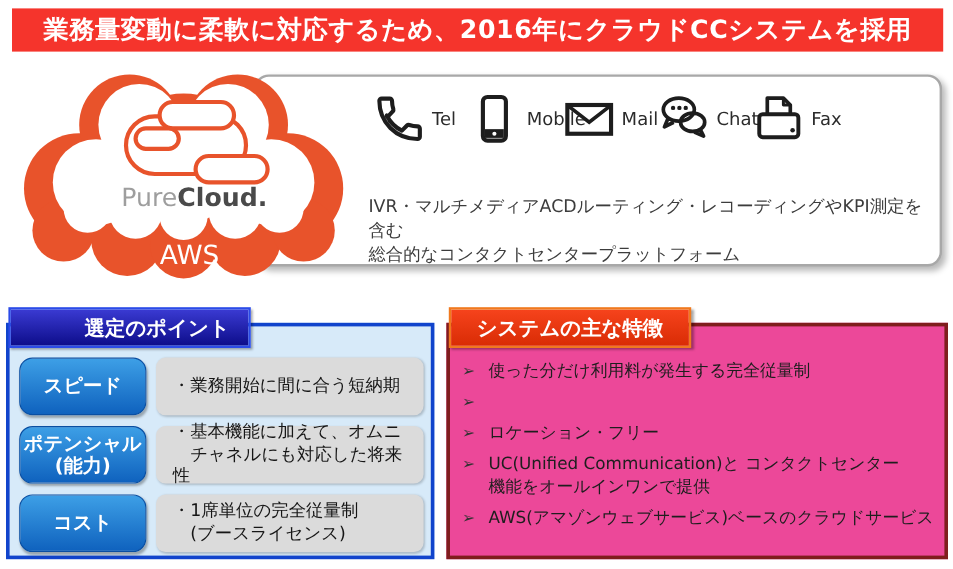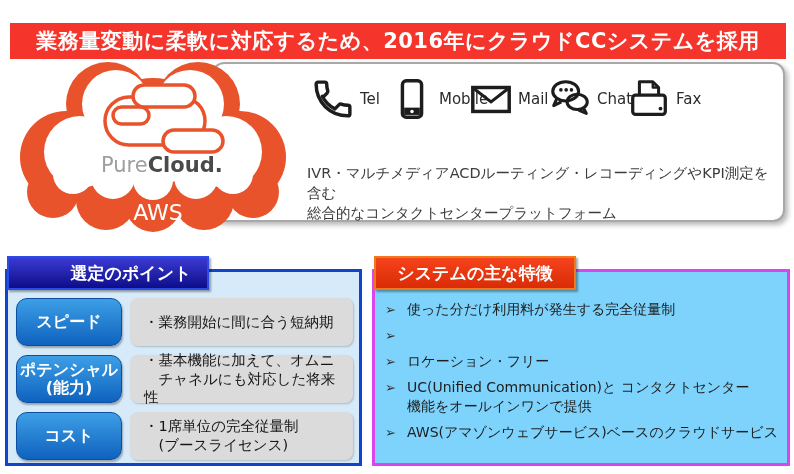--- a/index.html
+++ b/index.html
@@ -2,21 +2,21 @@
 <html><head>
 <meta charset="utf-8">
 <style>
   * { margin:0; padding:0; box-sizing:border-box; }
   body { font-family:"DejaVu Sans","Liberation Sans",sans-serif; background:#fff; }
   .stage { position:relative; width:794px; height:474px; background:#fff; overflow:hidden; }
 
   
   .banner { position:absolute; left:10px; top:7px; width:776px; height:36px;
     background:#F5342C; color:#fff; font-weight:bold; font-size:21px;
-    display:flex; align-items:center; justify-content:center; letter-spacing:.5px;margin-top:16px; }
+    display:flex; align-items:center; justify-content:center; letter-spacing:.5px; }
 
   
   .panel { position:absolute; left:212px; top:62px; width:573px; height:160px;
     background:#fff; border:2px solid #A8A8A8; border-radius:12px;
     box-shadow:3px 3px 5px rgba(0,0,0,.28); z-index:1; }
   .channels { position:absolute; left:96px; top:12px; display:flex; gap:15px; }
   .channel { width:64px; display:flex; flex-direction:row; align-items:center; gap:4px; }
   .channel svg { display:block; }
   .channel-label { font-size:15px; color:#2B2B2B; }
   .panel-desc { position:absolute; left:93px; top:99px; right:10px;
@@ -41,21 +41,21 @@
     color:#fff; font-weight:bold; font-size:16px; line-height:1.15;
     display:flex; flex-direction:column; align-items:center; justify-content:center;
     box-shadow:1px 2px 2px rgba(0,0,0,.3); text-align:center; }
   .point-desc { flex:1; background:#DBDBDB; border-radius:8px; padding:4px 14px;
     display:flex; flex-direction:column; justify-content:center;
     font-size:14.5px; color:#161616; line-height:1.3;
     box-shadow:1px 1px 2px rgba(0,0,0,.2); }
 
   
   .features-box { position:absolute; left:372px; top:269px; width:418px; height:197px;
-    background:#7dd3fc; border:3px solid #d946ef; }
+    background:#ec4899; border:3px solid #7f1d1d; }
   .features-header { position:absolute; left:-1px; top:-16px; width:202px; height:34px;
     background:linear-gradient(#F6431C,#D92C05); border:2px solid #F0791E;
     color:#fff; font-weight:bold; font-size:17px;
     display:flex; align-items:center; justify-content:center;
     box-shadow:2px 2px 2px rgba(0,0,0,.35); z-index:4; }
   .features-list { position:absolute; left:10px; top:28px; right:6px;
     display:flex; flex-direction:column; gap:7px; }
   .feature-item { display:flex; gap:6px; font-size:14px; color:#1E1E1E; line-height:1.36; }
   .feature-bullet { width:16px; flex:none; color:#333; font-size:13px; padding-top:1px; }
 </style>

